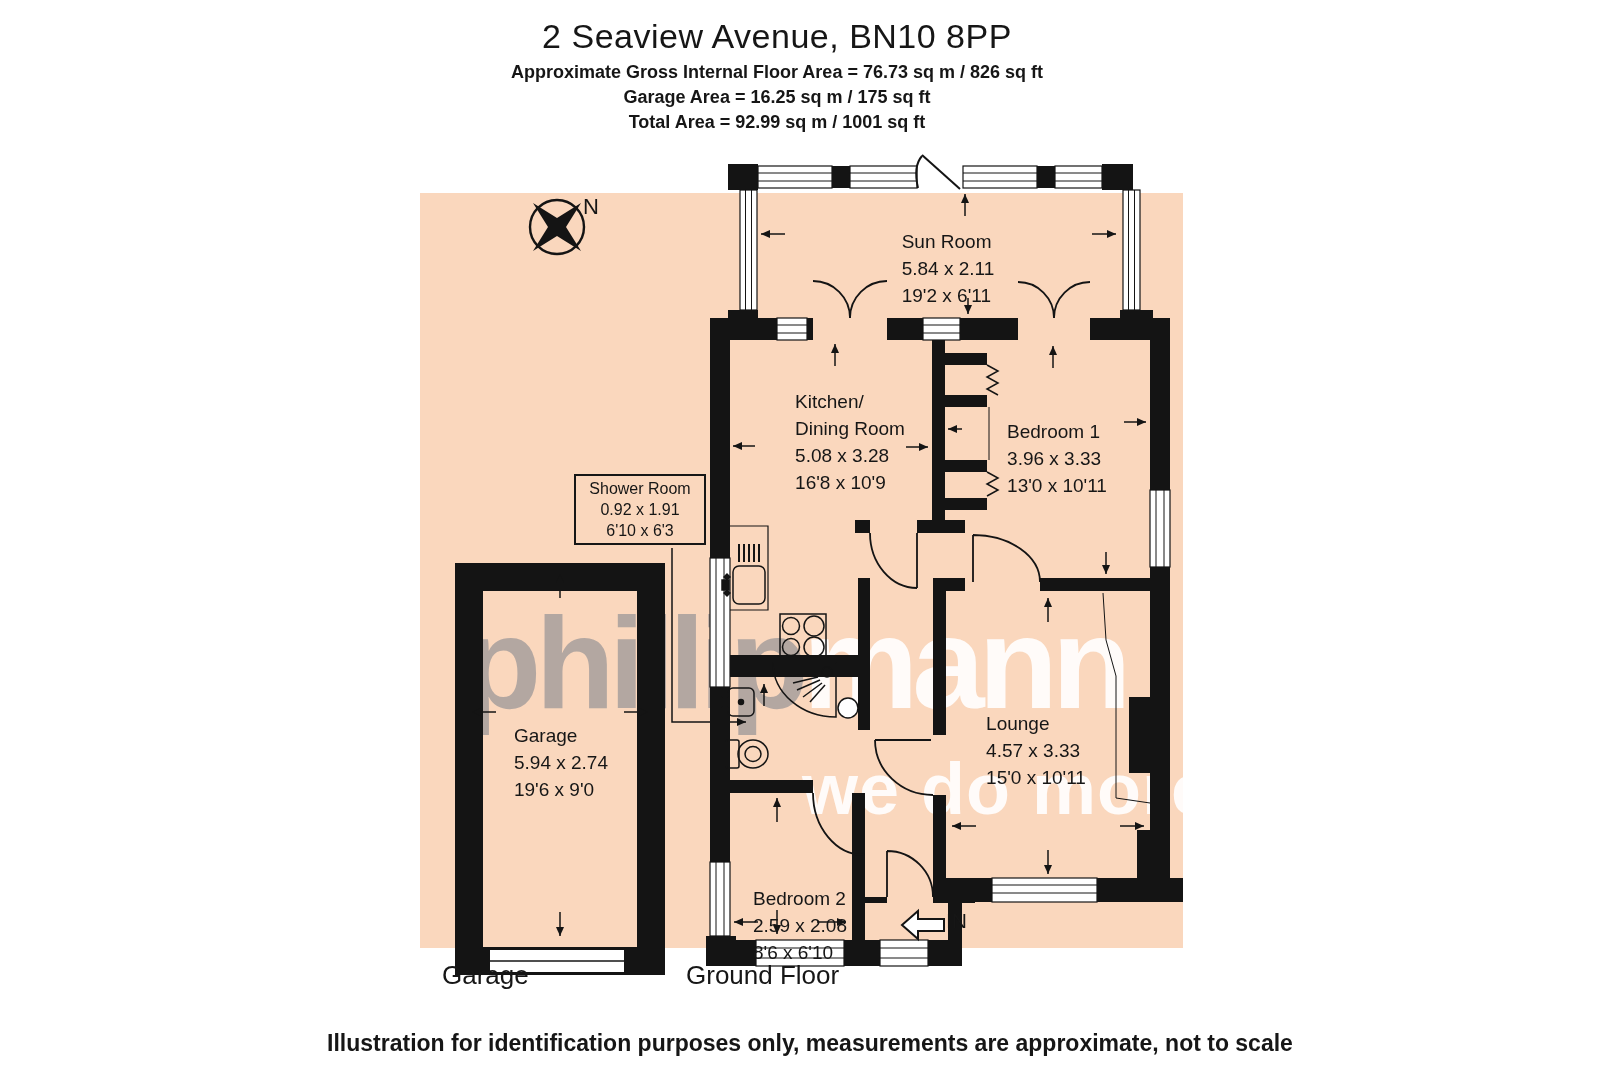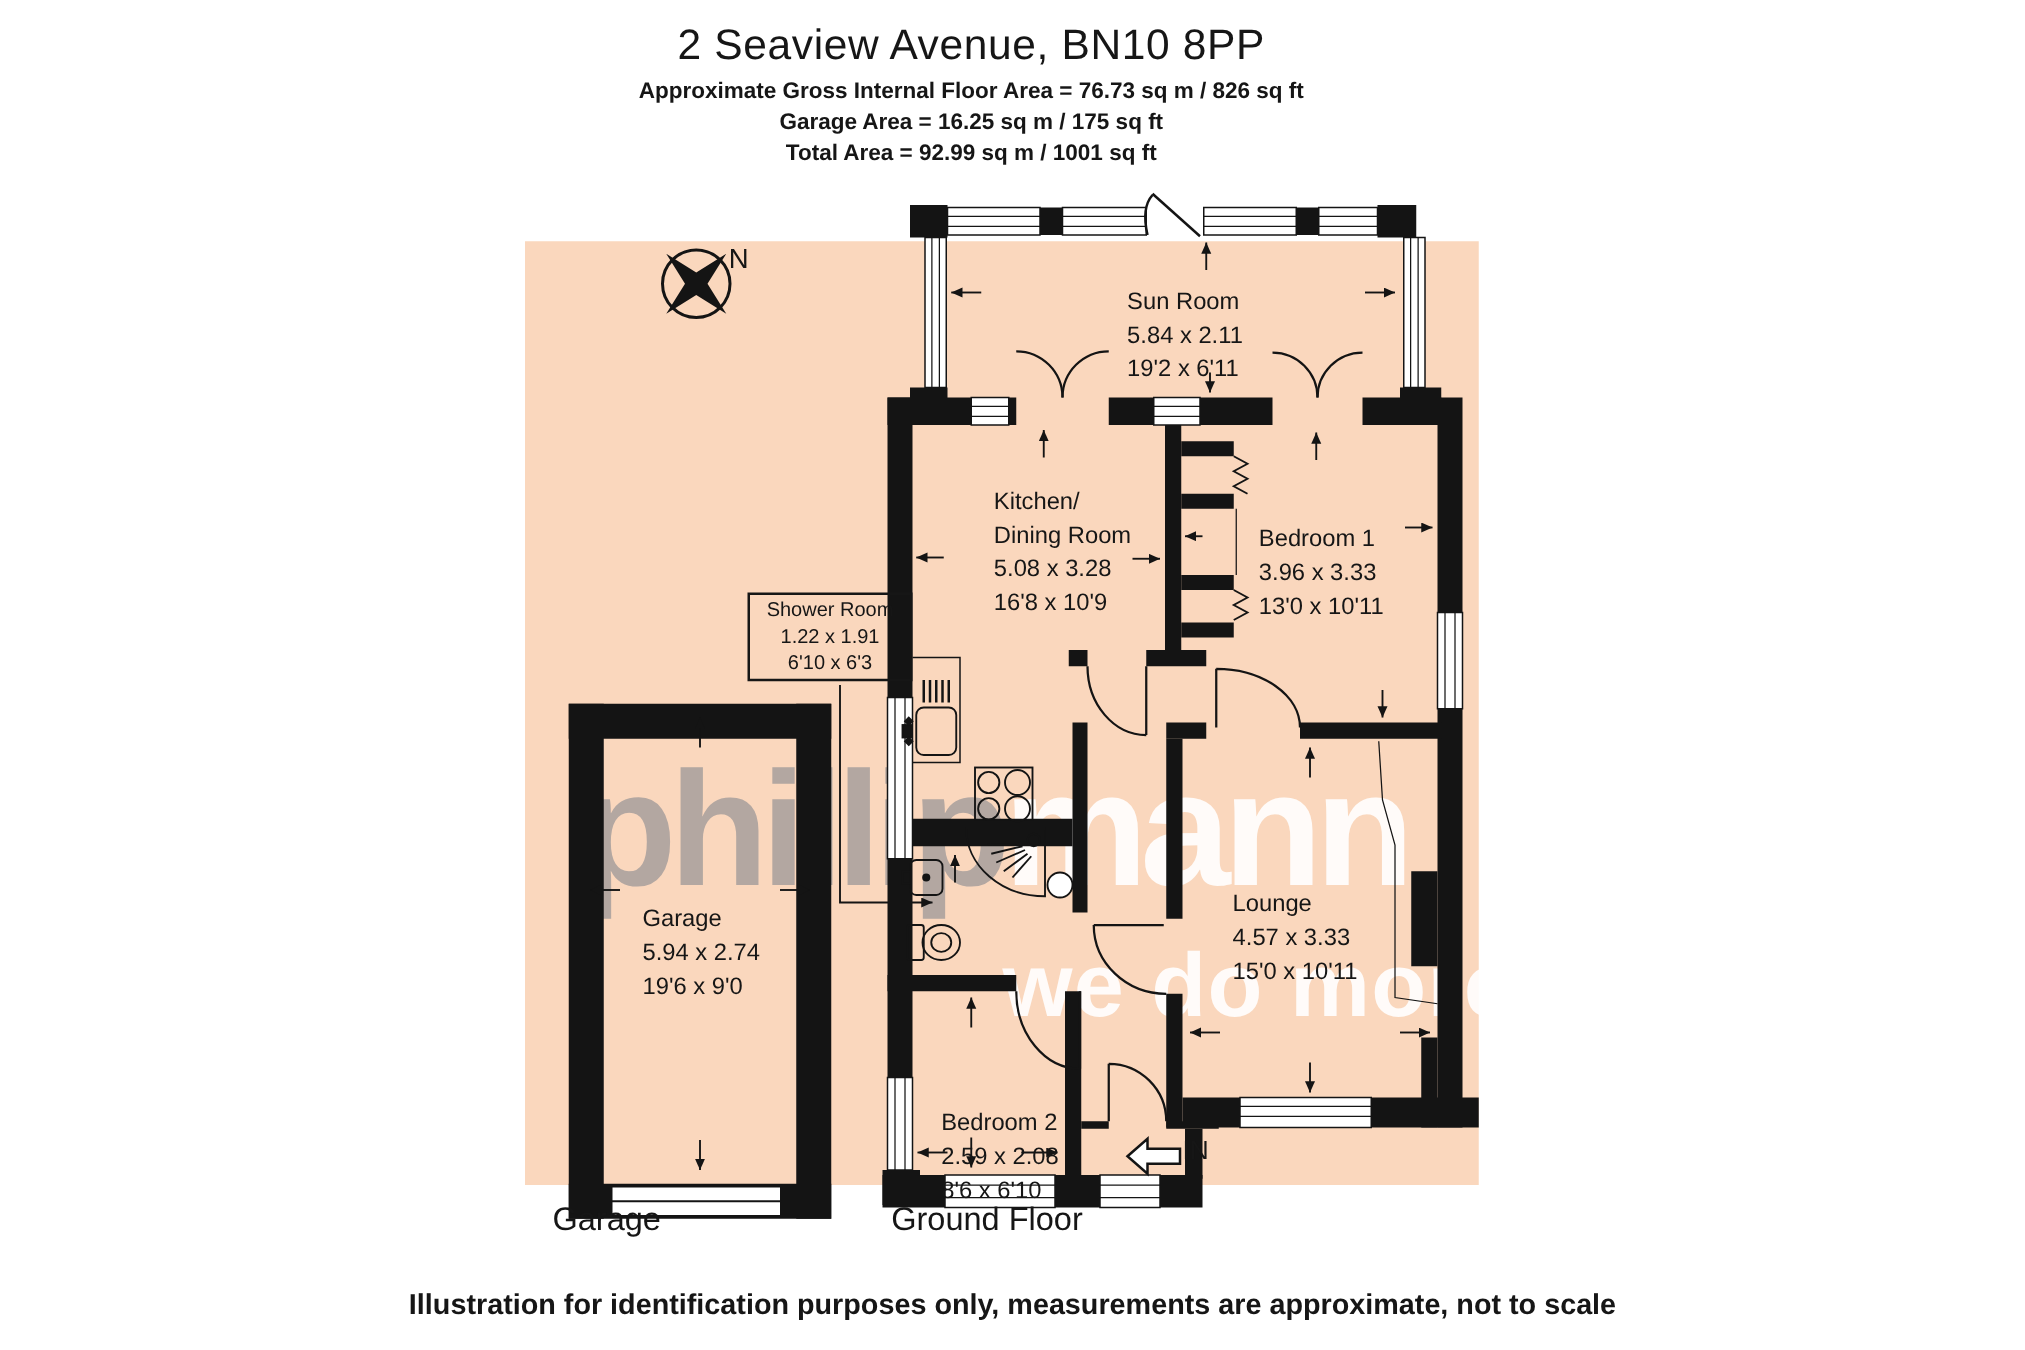--- a/index.html
+++ b/index.html
@@ -11,27 +11,27 @@
   #sub1{top:60px;} #sub2{top:85px;} #sub3{top:110px;}
   #peach{position:absolute;left:420px;top:193px;width:763px;height:755px;background:#fad7bd;}
   #watermark{position:absolute;left:462px;top:598px;font-weight:bold;font-size:130px;
              line-height:1;letter-spacing:-6px;white-space:nowrap;z-index:1;}
   #wm1{color:rgba(120,128,138,0.55);} #wm2{color:rgba(255,255,255,0.9);}
   #wmtag{position:absolute;left:802px;top:748px;font-weight:bold;font-size:72px;
          color:rgba(255,255,255,0.9);letter-spacing:1px;z-index:1;white-space:nowrap;}
   #plan{position:absolute;left:0;top:0;z-index:2;}
   .room-label{position:absolute;text-align:left;font-size:19px;line-height:27px;
               color:#161616;transform:translateX(-50%);z-index:3;white-space:nowrap;}
-  #shower-callout{position:absolute;left:598px;top:474px;width:128px;border:2px solid #161616;
+  #shower-callout{position:absolute;left:574px;top:474px;width:128px;border:2px solid #161616;
                   text-align:center;font-size:16px;line-height:21px;padding:2px 0;z-index:3;
                   background:transparent;}
   #north-label{position:absolute;left:583px;top:194px;font-size:22px;z-index:3;}
   #in-label{position:absolute;left:946px;top:909px;font-size:21px;z-index:3;}
   .caption{position:absolute;font-size:26px;z-index:3;}
-  #cap-garage{left:442px;top:960px;} #cap-ground{left:686px;top:960px;margin-left:27px;}
+  #cap-garage{left:442px;top:960px;} #cap-ground{left:686px;top:960px;}
   #disclaimer{position:absolute;left:0;top:1030px;width:1620px;text-align:center;
               font-size:23px;font-weight:600;z-index:3;}
 </style>
 </head>
 <body>
 
 <div id="stage">
 
   <div id="title" class="hdr">2 Seaview Avenue, BN10 8PP</div>
   <div id="sub1" class="hdr sub">Approximate Gross Internal Floor Area = 76.73 sq m / 826 sq ft</div>
@@ -314,21 +314,21 @@
   </div>
 
   <div class="room-label" style="left:561px;top:722px;">
     <div>Garage</div>
     <div>5.94 x 2.74</div>
     <div>19'6 x 9'0</div>
   </div>
 
   <div id="shower-callout">
     <div>Shower Room</div>
-    <div>1.22 x 1.91</div>
+    <div>0.92 x 1.91</div>
     <div>6'10 x 6'3</div>
   </div>
 
   <div id="north-label">N</div>
   <div id="in-label">IN</div>
   <div id="cap-garage" class="caption">Garage</div>
   <div id="cap-ground" class="caption">Ground Floor</div>
   <div id="disclaimer">Illustration for identification purposes only, measurements are approximate, not to scale</div>
 
 </div>

